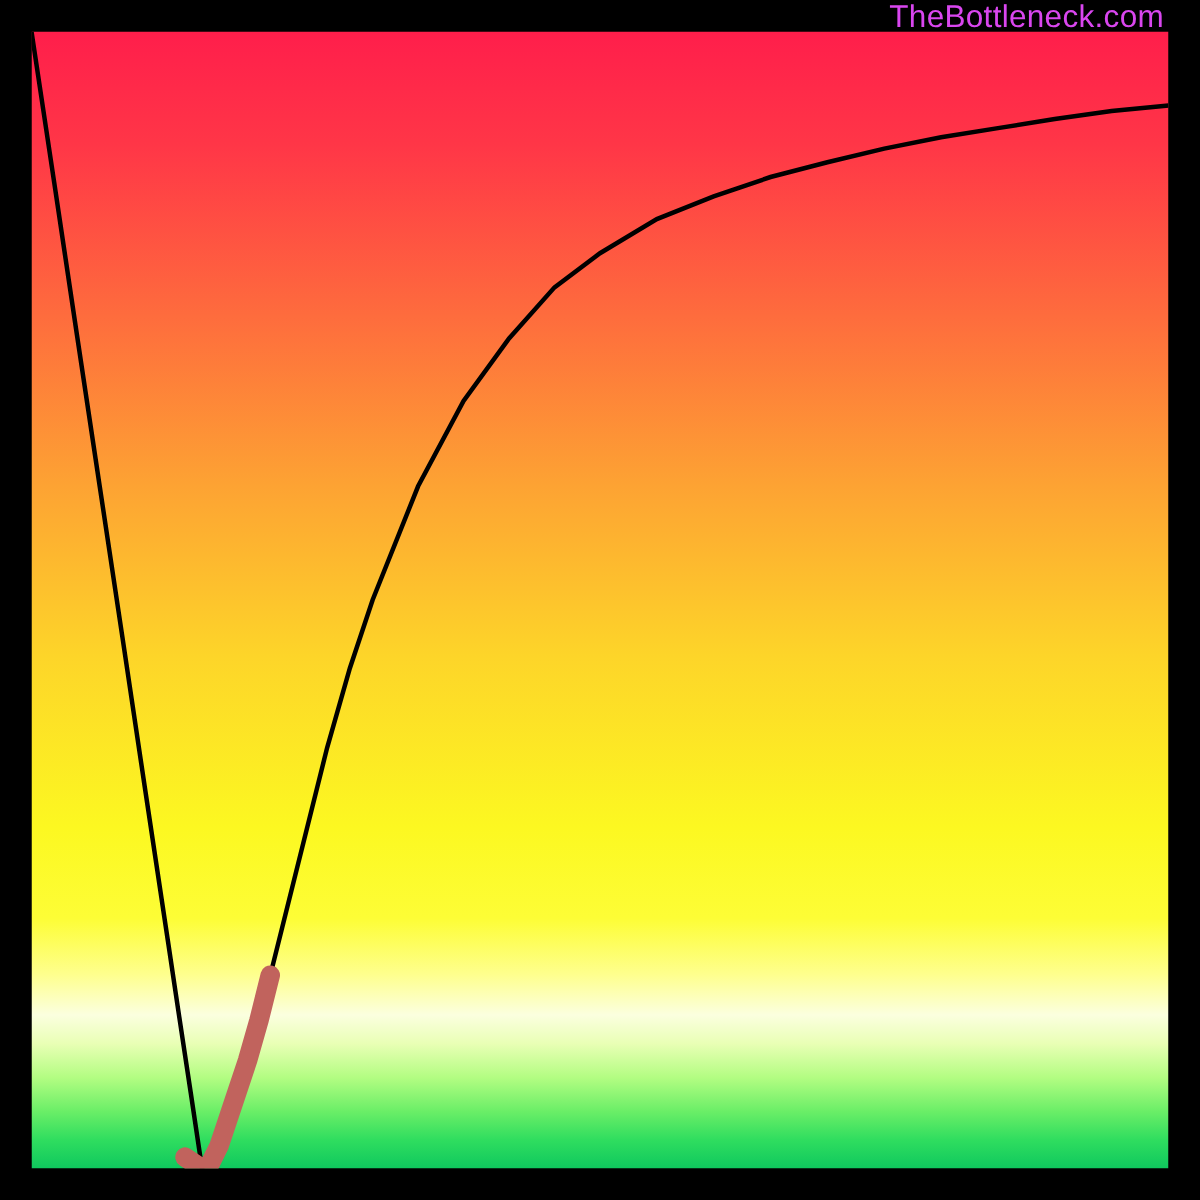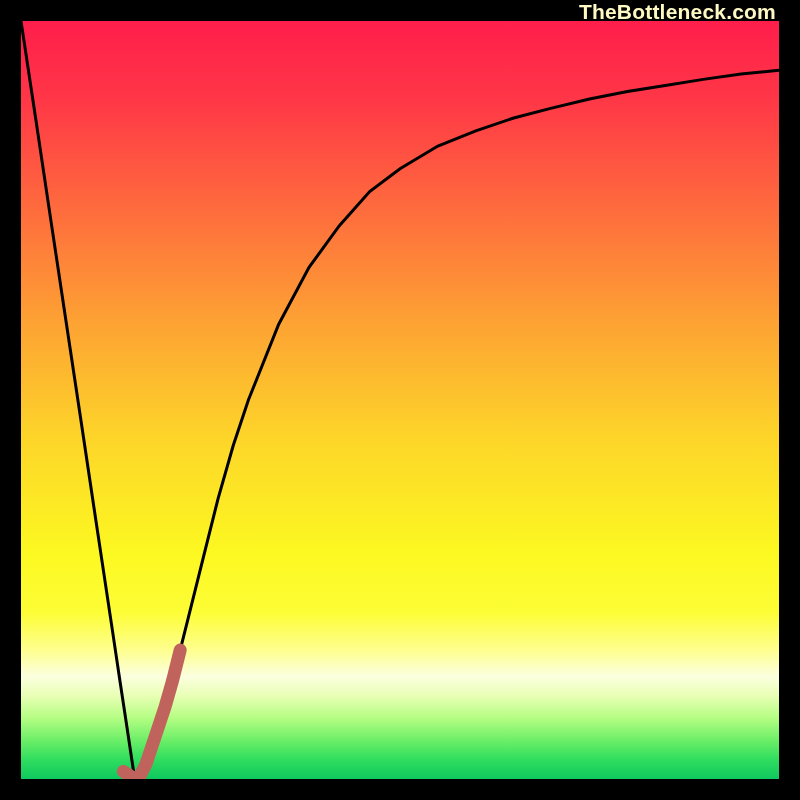--- a/index.html
+++ b/index.html
@@ -24,22 +24,22 @@
     top: 21px;
     width: 758px;
     height: 758px;
   }
   .watermark {
     position: absolute;
     top: 0px;
     right: 24px;
     font-family: Arial, Helvetica, sans-serif;
     font-size: 21px;
-    font-weight: 700;
-    color: #fef9c3;
+    font-weight: 400;
+    color: #d946ef;
     letter-spacing: 0.2px;
   }
 </style>
 </head>
 <body>
 <div class="frame">
 
   <svg class="plot" viewBox="0 0 758 758" width="758" height="758">
     <defs>
       <linearGradient id="bg" x1="0" y1="0" x2="0" y2="1">

